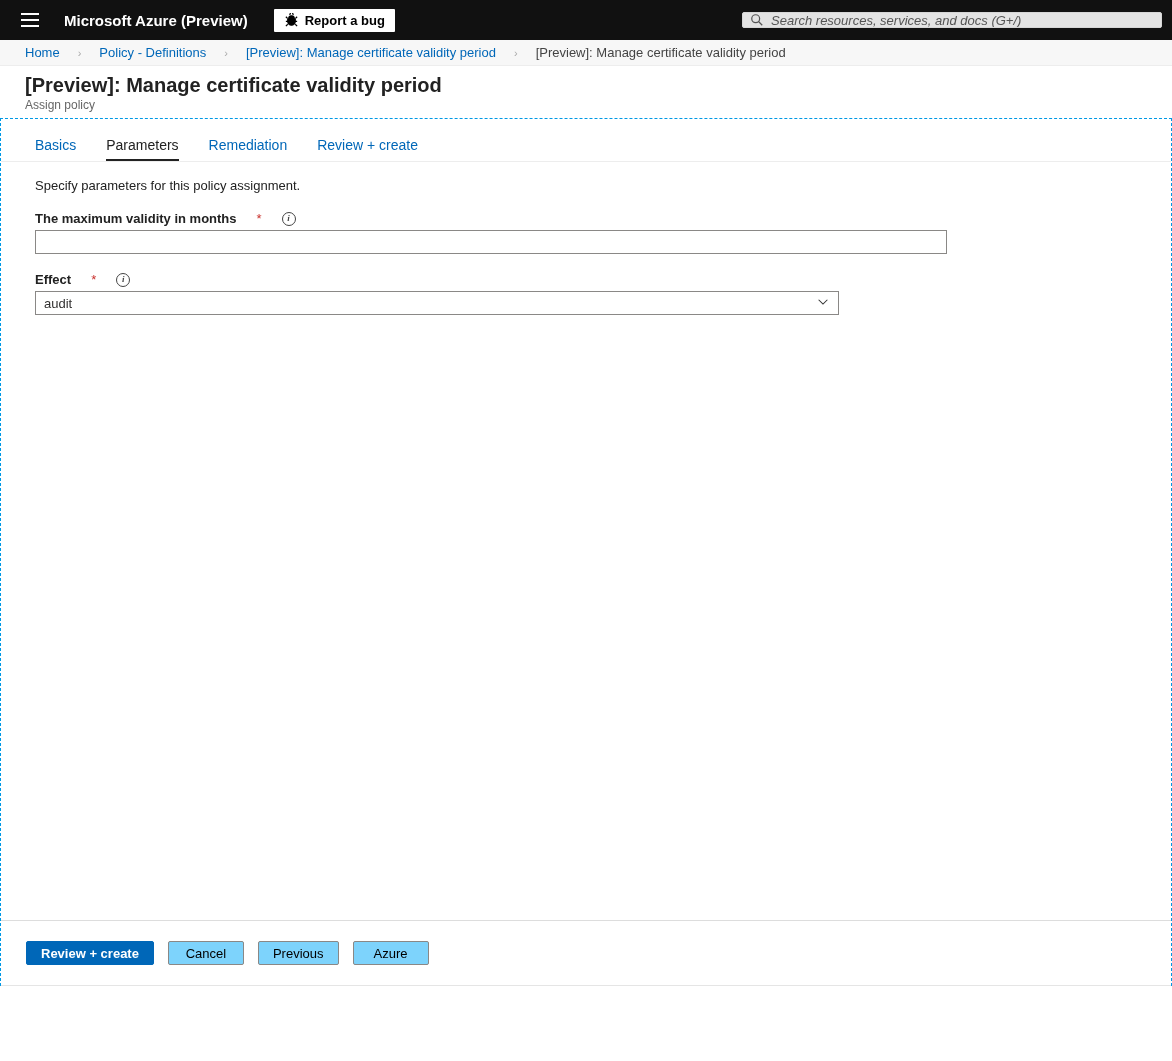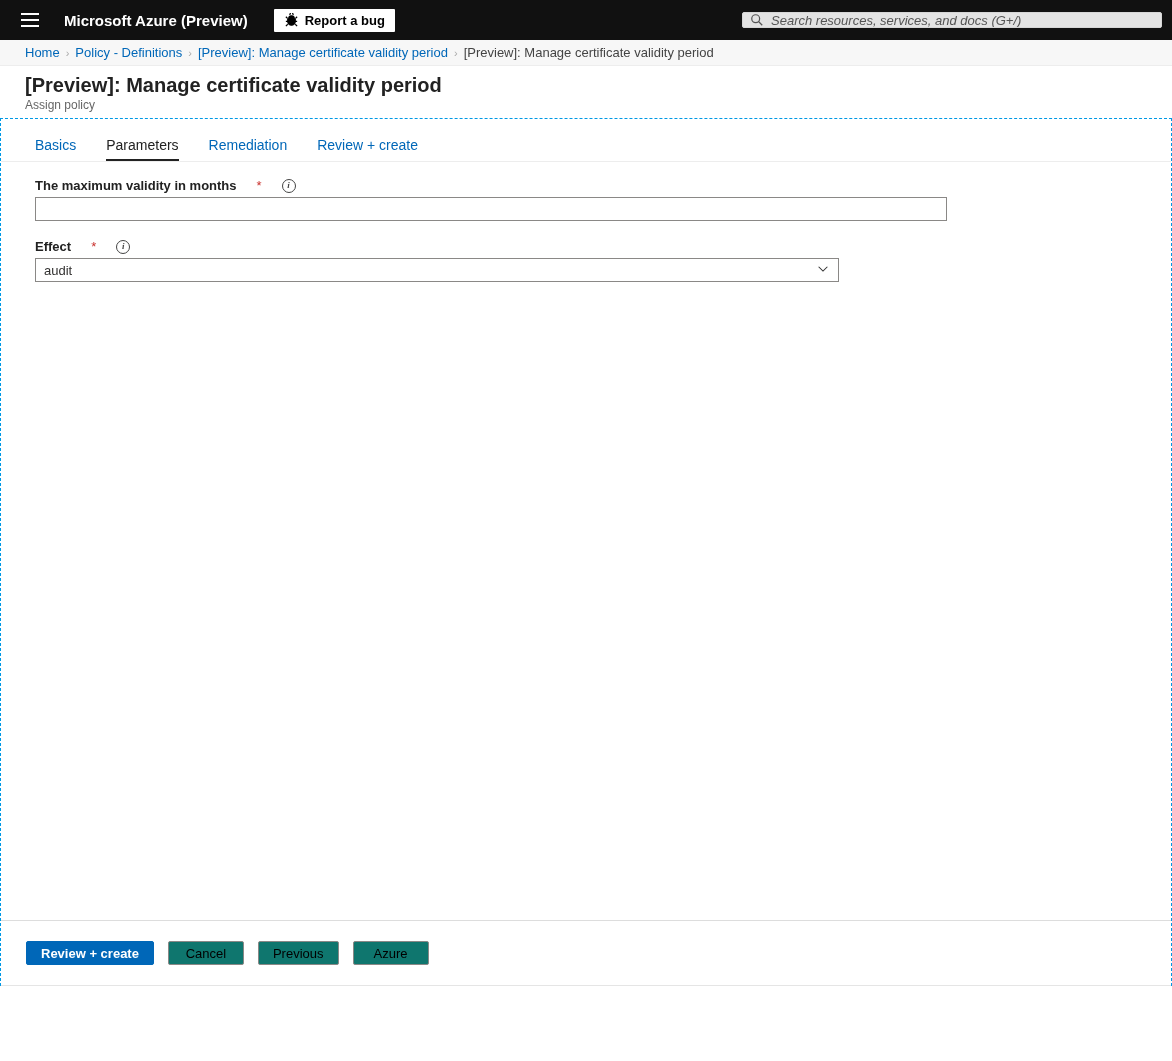--- a/index.html
+++ b/index.html
@@ -12,21 +12,21 @@
   .brand { font-size: 15px; font-weight: 600; margin-left: 16px; white-space: nowrap; }
   .bug-btn { display: inline-flex; align-items: center; background: #ffffff; color: #000; border: none; padding: 4px 10px; font-size: 13px; font-weight: 600; margin-left: 26px; cursor: pointer; border-radius: 1px; gap: 6px; }
   .bug-btn svg { width: 15px; height: 15px; }
   .topbar-spacer { flex: 1; }
   .search-wrap { position: relative; width: 420px; margin-right: 10px; }
   .search-wrap svg { position: absolute; left: 8px; top: 50%; transform: translateY(-50%); width: 14px; height: 14px; fill: #555; }
   .search-input { width: 100%; height: 16px; background: #e3e3e3; border: 1px solid #d6d6d6; border-radius: 2px; padding: 0 10px 0 28px; font-size: 13px; font-style: italic; color: #333; }
   .search-input::placeholder { color: #555; font-style: italic; }
 
   
-  .breadcrumb { height: 26px; background: #f7f7f7; border-bottom: 1px solid #ededed; display: flex; align-items: center; padding-left: 25px; font-size: 13px; gap: 0; }
+  .breadcrumb { height: 26px; background: #f7f7f7; border-bottom: 1px solid #ededed; display: flex; align-items: center; padding-left: 25px; font-size: 13px; gap: 12px; }
   .breadcrumb a { color: #0067b8; text-decoration: none; }
   .breadcrumb .sep { color: #aaa; padding: 0 6px; font-size: 11px; }
   .breadcrumb .current { color: #444; }
 
   
   .page-header { padding: 8px 0 6px 25px; }
   .page-title { font-size: 20px; font-weight: 600; color: #222; }
   .page-subtitle { font-size: 12px; color: #666; margin-top: 1px; }
 
   
@@ -42,21 +42,21 @@
   .field-label { font-size: 13px; font-weight: 600; color: #222; display: inline-flex; align-items: center; gap: 20px; margin-bottom: 4px; }
   .req { color: #c9302c; font-weight: 400; }
   .info-icon { display: inline-flex; width: 14px; height: 14px; border: 1px solid #444; border-radius: 50%; align-items: center; justify-content: center; font-size: 9px; color: #444; font-family: serif; font-style: italic; line-height: 1; cursor: default; }
   .text-input { width: 912px; height: 24px; border: 1px solid #8a8886; font-size: 13px; padding: 0 8px; }
   .select { width: 804px; height: 24px; border: 1px solid #8a8886; font-size: 13px; padding: 0 8px; display: flex; align-items: center; background: #fff; cursor: pointer; position: relative; }
   .select .chev { position: absolute; right: 8px; top: 50%; transform: translateY(-50%); }
   .select .chev svg { width: 14px; height: 14px; stroke: #333; }
 
   
   .footer { border-top: 1px solid #ddd; height: 66px; display: flex; align-items: center; gap: 14px; padding-left: 25px; position: absolute; bottom: 0; left: 0; right: 0; background: #fff; border-bottom: 1px solid #e5e5e5; }
-  .btn { height: 24px; font-size: 13px; padding: 0 14px; border: 1px solid #8a8886; background: #0f766e; cursor: pointer; min-width: 76px; border-radius: 2px;}
+  .btn { height: 24px; font-size: 13px; padding: 0 14px; border: 1px solid #8a8886; background: #7dd3fc; cursor: pointer; min-width: 76px; border-radius: 2px;}
   .btn.primary { background: #0067b8; border-color: #0067b8; color: #fff; font-weight: 600; min-width: 126px;}
 </style>
 </head>
 <body>
 
 <div class="topbar">
   <div class="hamburger">
     <svg width="18" height="14" viewBox="0 0 18 14">
         <rect width="18" height="2"></rect>
         <rect y="6" width="18" height="2"></rect>
@@ -97,20 +97,21 @@
 
 <div class="content-panel">
   <div class="tabs">
     <div class="tab">Basics</div>
     <div class="tab active">Parameters</div>
     <div class="tab">Remediation</div>
     <div class="tab">Review + create</div>
   </div>
 
   <div class="form-body">
+    <div class="description">Specify parameters for this policy assignment.</div>
 
     <div class="field">
       <div class="field-label">
         <span>The maximum validity in months</span>
         <span class="req">*</span>
         <span class="info-icon">i</span>
       </div>
       <input class="text-input" value="" style="">
     </div>
 

